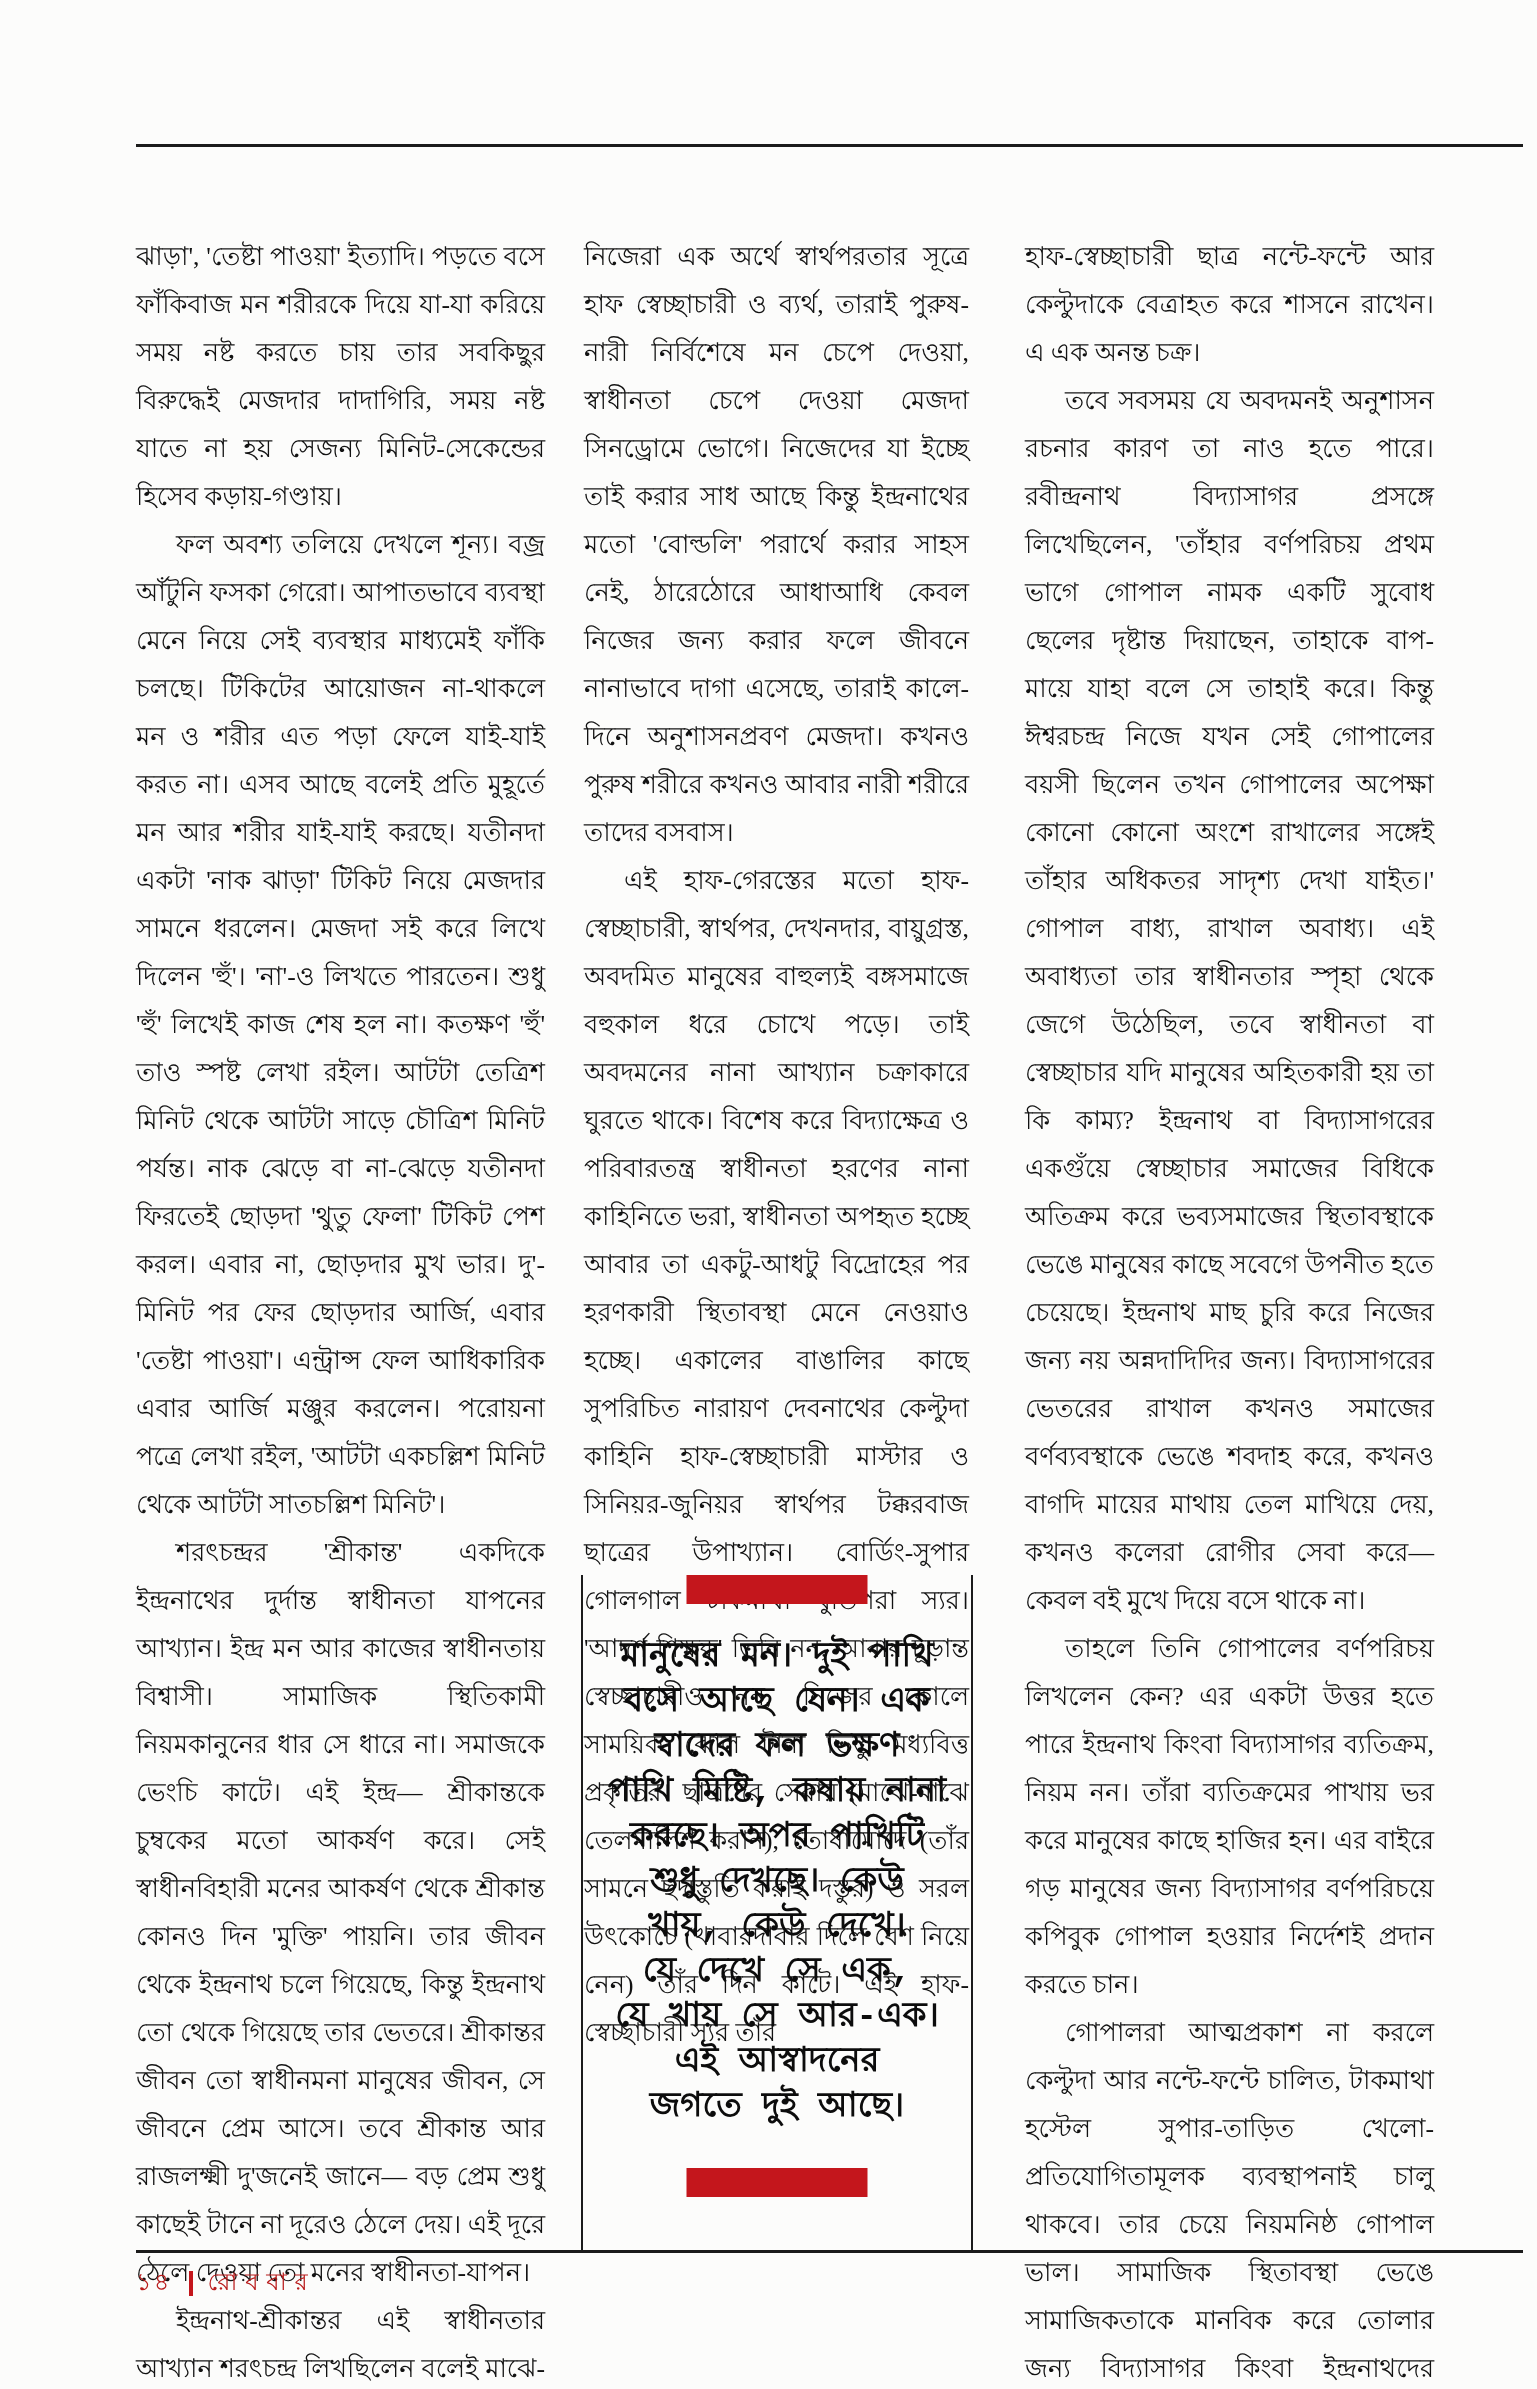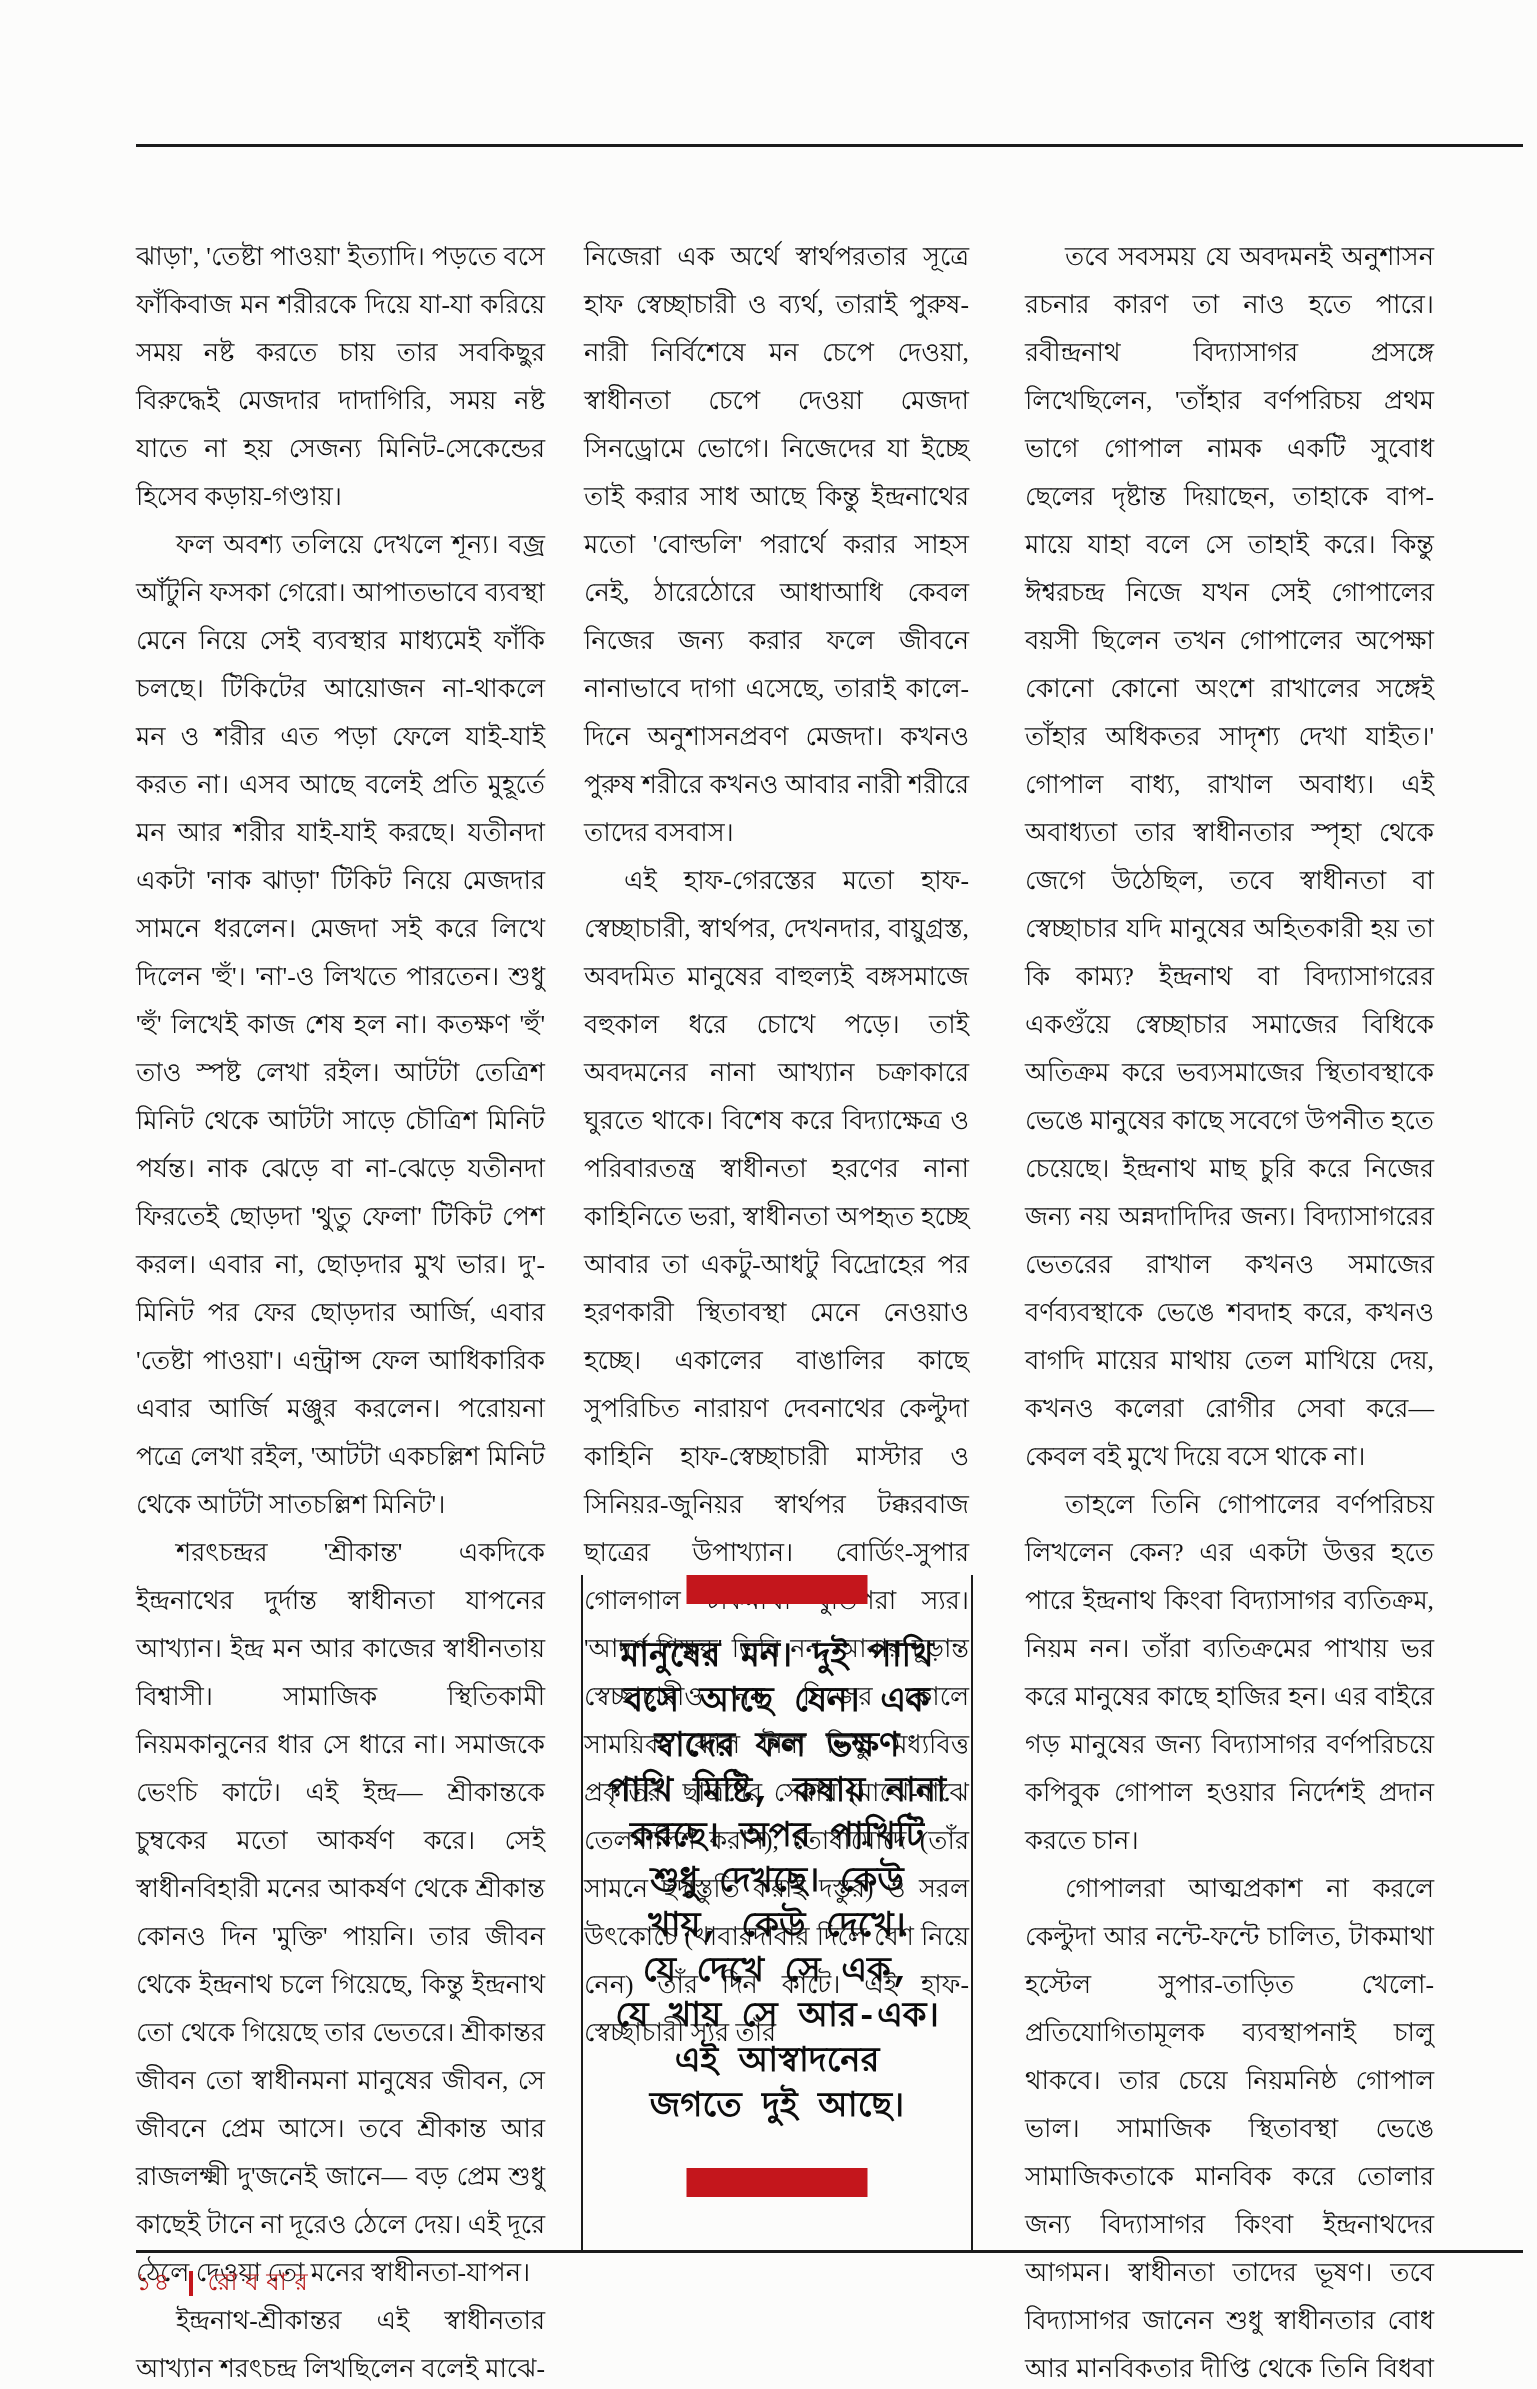--- a/index.html
+++ b/index.html
@@ -105,20 +105,21 @@
     <p class="para indent">শরৎচন্দ্রর 'শ্রীকান্ত' একদিকে ইন্দ্রনাথের দুর্দান্ত স্বাধীনতা যাপনের আখ্যান। ইন্দ্র মন আর কাজের স্বাধীনতায় বিশ্বাসী। সামাজিক স্থিতিকামী নিয়মকানুনের ধার সে ধারে না। সমাজকে ভেংচি কাটে। এই ইন্দ্র— শ্রীকান্তকে চুম্বকের মতো আকর্ষণ করে। সেই স্বাধীনবিহারী মনের আকর্ষণ থেকে শ্রীকান্ত কোনও দিন 'মুক্তি' পায়নি। তার জীবন থেকে ইন্দ্রনাথ চলে গিয়েছে, কিন্তু ইন্দ্রনাথ তো থেকে গিয়েছে তার ভেতরে। শ্রীকান্তর জীবন তো স্বাধীনমনা মানুষের জীবন, সে জীবনে প্রেম আসে। তবে শ্রীকান্ত আর রাজলক্ষ্মী দু'জনেই জানে— বড় প্রেম শুধু কাছেই টানে না দূরেও ঠেলে দেয়। এই দূরে ঠেলে দেওয়া তো মনের স্বাধীনতা-যাপন।</p>
     <p class="para indent">ইন্দ্রনাথ-শ্রীকান্তর এই স্বাধীনতার আখ্যান শরৎচন্দ্র লিখছিলেন বলেই মাঝে-মাঝে বুনে দিচ্ছিলেন স্বাধীনতা হরণ করার নানা সামাজিক আখ্যানও। তা কখনও কৌতুককর, কখনও আবার মর্মন্তুদ। অন্যের মন ও স্বাধীনতা চেপে দেওয়ার 'মেজদা সিনড্রোম' তো বাঙালির ঘরে-ঘরে বিরাজ করছে। মাত্রা বিশেষে তা কৌতুককর, বিরক্তিকর আবার কখনও বা অত্যাচারমূলক। বিশেষ করে যারা</p>
   </div>
 
   <div id="col-2" class="col">
     <p class="para">নিজেরা এক অর্থে স্বার্থপরতার সূত্রে হাফ স্বেচ্ছাচারী ও ব্যর্থ, তারাই পুরুষ-নারী নির্বিশেষে মন চেপে দেওয়া, স্বাধীনতা চেপে দেওয়া মেজদা সিনড্রোমে ভোগে। নিজেদের যা ইচ্ছে তাই করার সাধ আছে কিন্তু ইন্দ্রনাথের মতো 'বোল্ডলি' পরার্থে করার সাহস নেই, ঠারেঠোরে আধাআধি কেবল নিজের জন্য করার ফলে জীবনে নানাভাবে দাগা এসেছে, তারাই কালে-দিনে অনুশাসনপ্রবণ মেজদা। কখনও পুরুষ শরীরে কখনও আবার নারী শরীরে তাদের বসবাস।</p>
     <p class="para indent">এই হাফ-গেরস্তের মতো হাফ-স্বেচ্ছাচারী, স্বার্থপর, দেখনদার, বায়ুগ্রস্ত, অবদমিত মানুষের বাহুল্যই বঙ্গসমাজে বহুকাল ধরে চোখে পড়ে। তাই অবদমনের নানা আখ্যান চক্রাকারে ঘুরতে থাকে। বিশেষ করে বিদ্যাক্ষেত্র ও পরিবারতন্ত্র স্বাধীনতা হরণের নানা কাহিনিতে ভরা, স্বাধীনতা অপহৃত হচ্ছে আবার তা একটু-আধটু বিদ্রোহের পর হরণকারী স্থিতাবস্থা মেনে নেওয়াও হচ্ছে। একালের বাঙালির কাছে সুপরিচিত নারায়ণ দেবনাথের কেল্টুদা কাহিনি হাফ-স্বেচ্ছাচারী মাস্টার ও সিনিয়র-জুনিয়র স্বার্থপর টক্করবাজ ছাত্রের উপাখ্যান। বোর্ডিং-সুপার গোলগাল টাকমাথা ধুতিপরা স্যর। 'আদর্শ শিক্ষক' তিনি নন, আবার চূড়ান্ত স্বেচ্ছাচারীও নন, নিজের কোলে সাময়িক ঝোল টানা ভিতু মধ্যবিত্ত প্রকৃতির। ছাত্রদের সেবায় (মাঝে-মাঝে তেলমালিশ করান), তোষামোদে (তাঁর সামনে ছদ্মস্তুতি করাই দস্তুর) ও সরল উৎকোচে (খাবারদাবার দিলে বেশ নিয়ে নেন) তাঁর দিন কাটে। এই হাফ-স্বেচ্ছাচারী স্যর তাঁর</p>
   </div>
 
   <div id="col-3" class="col">
+    <p class="para">হাফ-স্বেচ্ছাচারী ছাত্র নন্টে-ফন্টে আর কেল্টুদাকে বেত্রাহত করে শাসনে রাখেন। এ এক অনন্ত চক্র।</p>
     <p class="para indent">তবে সবসময় যে অবদমনই অনুশাসন রচনার কারণ তা নাও হতে পারে। রবীন্দ্রনাথ বিদ্যাসাগর প্রসঙ্গে লিখেছিলেন, 'তাঁহার বর্ণপরিচয় প্রথম ভাগে গোপাল নামক একটি সুবোধ ছেলের দৃষ্টান্ত দিয়াছেন, তাহাকে বাপ-মায়ে যাহা বলে সে তাহাই করে। কিন্তু ঈশ্বরচন্দ্র নিজে যখন সেই গোপালের বয়সী ছিলেন তখন গোপালের অপেক্ষা কোনো কোনো অংশে রাখালের সঙ্গেই তাঁহার অধিকতর সাদৃশ্য দেখা যাইত।' গোপাল বাধ্য, রাখাল অবাধ্য। এই অবাধ্যতা তার স্বাধীনতার স্পৃহা থেকে জেগে উঠেছিল, তবে স্বাধীনতা বা স্বেচ্ছাচার যদি মানুষের অহিতকারী হয় তা কি কাম্য? ইন্দ্রনাথ বা বিদ্যাসাগরের একগুঁয়ে স্বেচ্ছাচার সমাজের বিধিকে অতিক্রম করে ভব্যসমাজের স্থিতাবস্থাকে ভেঙে মানুষের কাছে সবেগে উপনীত হতে চেয়েছে। ইন্দ্রনাথ মাছ চুরি করে নিজের জন্য নয় অন্নদাদিদির জন্য। বিদ্যাসাগরের ভেতরের রাখাল কখনও সমাজের বর্ণব্যবস্থাকে ভেঙে শবদাহ করে, কখনও বাগদি মায়ের মাথায় তেল মাখিয়ে দেয়, কখনও কলেরা রোগীর সেবা করে— কেবল বই মুখে দিয়ে বসে থাকে না।</p>
     <p class="para indent">তাহলে তিনি গোপালের বর্ণপরিচয় লিখলেন কেন? এর একটা উত্তর হতে পারে ইন্দ্রনাথ কিংবা বিদ্যাসাগর ব্যতিক্রম, নিয়ম নন। তাঁরা ব্যতিক্রমের পাখায় ভর করে মানুষের কাছে হাজির হন। এর বাইরে গড় মানুষের জন্য বিদ্যাসাগর বর্ণপরিচয়ে কপিবুক গোপাল হওয়ার নির্দেশই প্রদান করতে চান।</p>
     <p class="para indent">গোপালরা আত্মপ্রকাশ না করলে কেল্টুদা আর নন্টে-ফন্টে চালিত, টাকমাথা হস্টেল সুপার-তাড়িত খেলো-প্রতিযোগিতামূলক ব্যবস্থাপনাই চালু থাকবে। তার চেয়ে নিয়মনিষ্ঠ গোপাল ভাল। সামাজিক স্থিতাবস্থা ভেঙে সামাজিকতাকে মানবিক করে তোলার জন্য বিদ্যাসাগর কিংবা ইন্দ্রনাথদের আগমন। স্বাধীনতা তাদের ভূষণ। তবে বিদ্যাসাগর জানেন শুধু স্বাধীনতার বোধ আর মানবিকতার দীপ্তি থেকে তিনি বিধবা বিবাহ প্রচলন করতে পারবেন না, তার জন্য 'পরাশর সংহিতা'-র অনুশাসনের কথা প্রচার করতে হবে।</p>
   </div>
 
   <div id="pull-quote-box">
     <div id="quote-bar-top" class="red-bar"></div>
     <div id="quote-text">
       <div class="quote-line">মানুষের মন। দুই পাখি</div>
       <div class="quote-line">বসে আছে যেন। এক</div>

